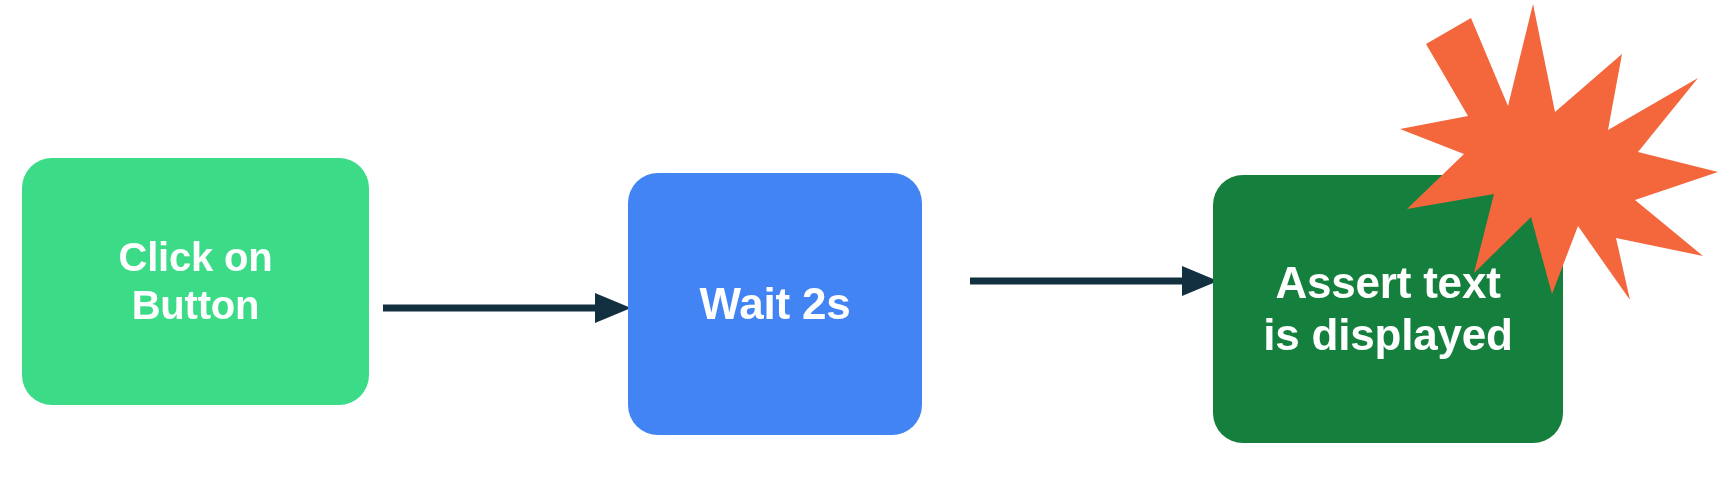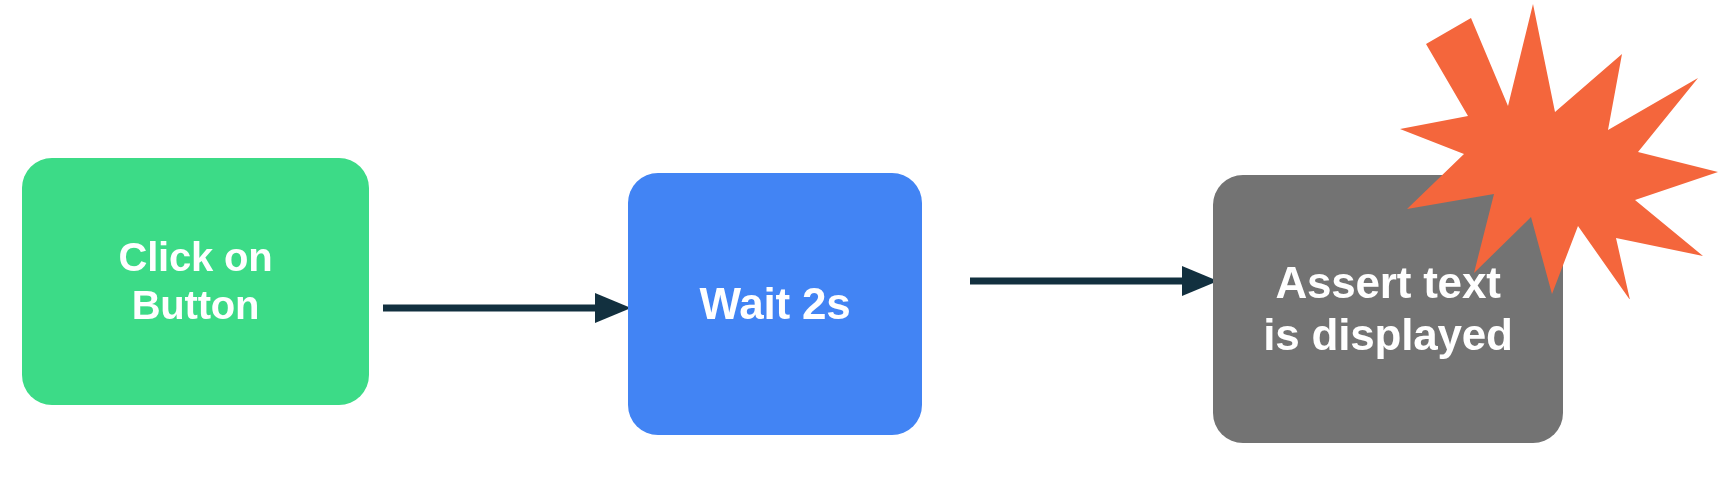--- a/index.html
+++ b/index.html
@@ -97,21 +97,21 @@
     <span class="node-label">Wait 2s</span>
   </div>
 
   <div class="connector" id="connector-2">
     <svg width="248" height="40" viewBox="0 0 248 40" xmlns="http://www.w3.org/2000/svg">
       <line x1="0" y1="20" x2="221" y2="20" stroke="#12303F" stroke-width="7"></line>
       <polygon points="212,5 248,20 212,35" fill="#12303F"></polygon>
     </svg>
   </div>
 
-  <div class="node" id="node-assert" style="background: #737373; color: rgb(255, 255, 255);">
+  <div class="node" id="node-assert" style="background: #15803d; color: rgb(255, 255, 255);">
     <span class="node-label">Assert text
 is displayed</span>
   </div>
 
   <div id="burst">
     <svg width="440" height="295" viewBox="0 0 440 295" xmlns="http://www.w3.org/2000/svg">
       <polygon fill="#F4663C" points="
         193,14
         230,102
         255,0

